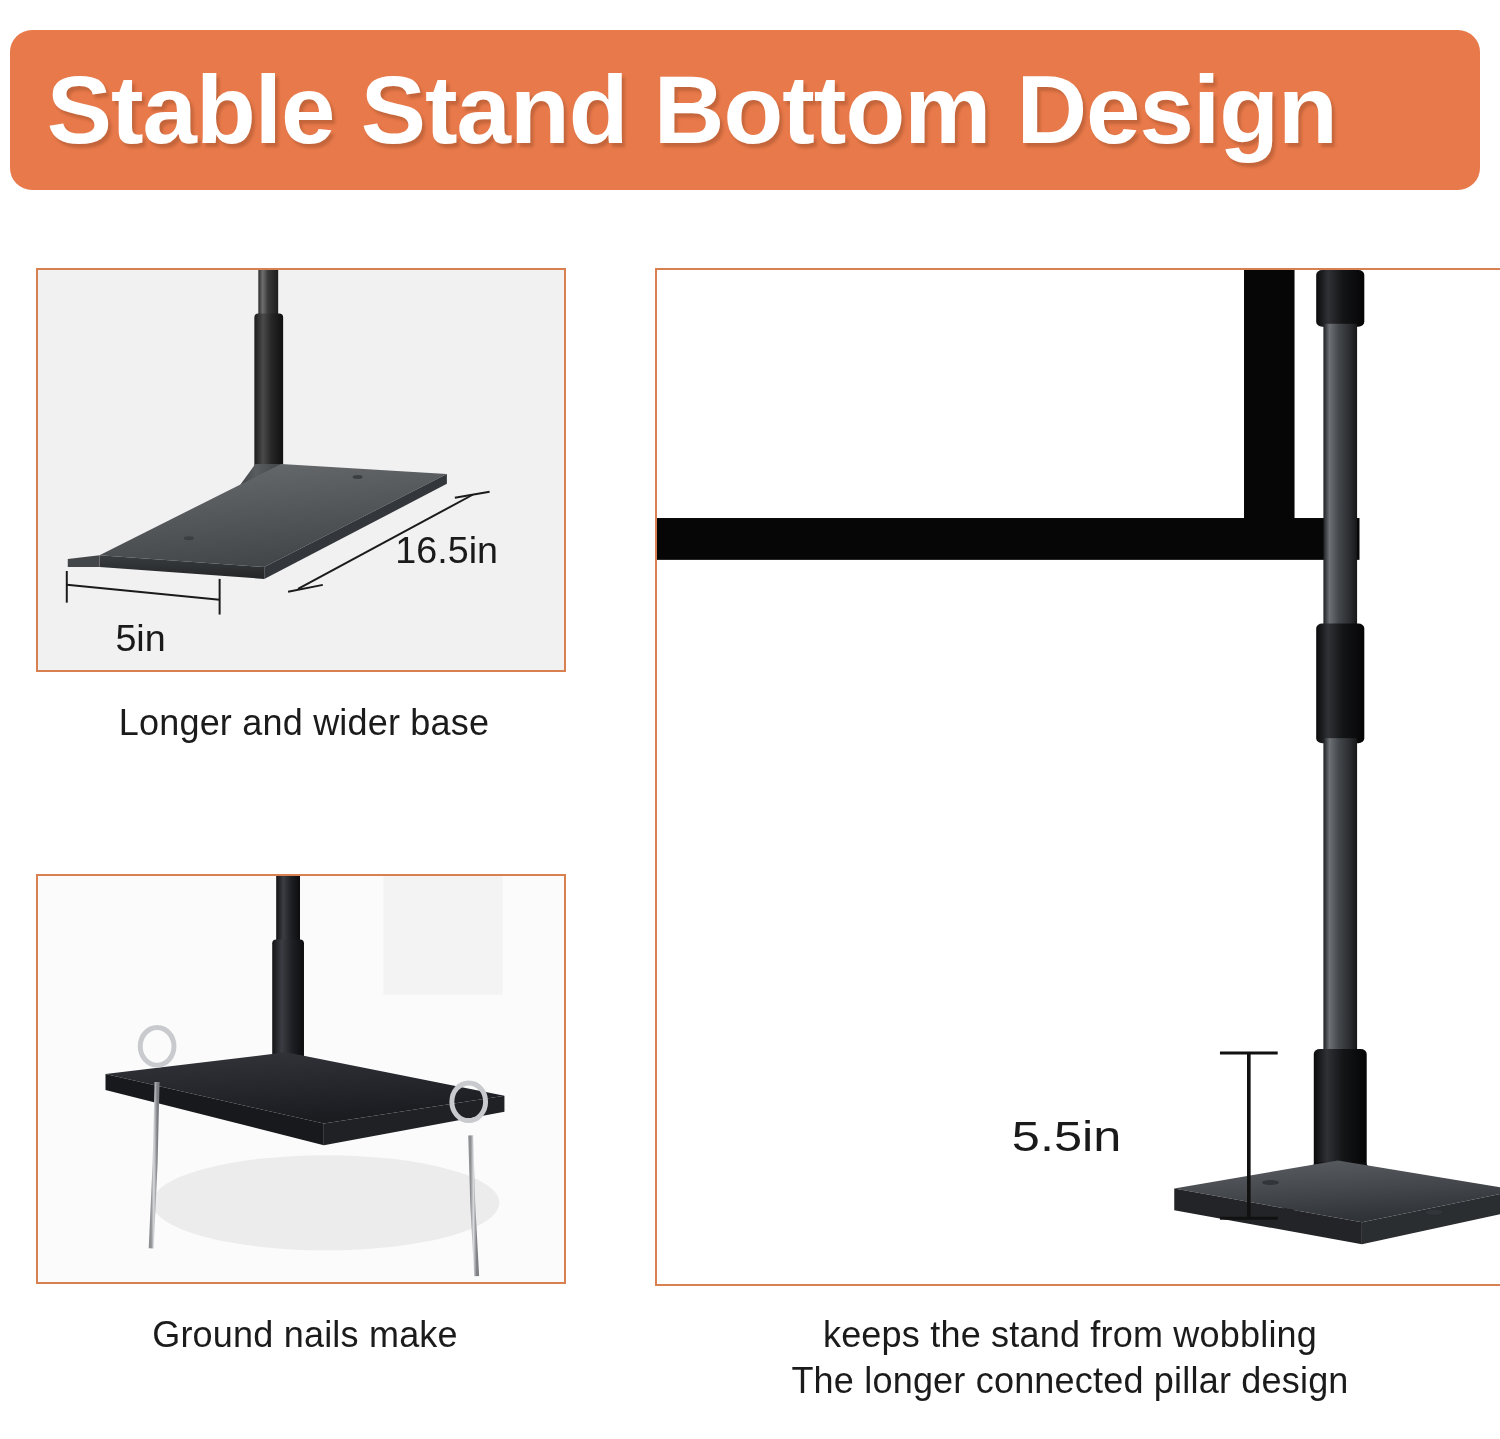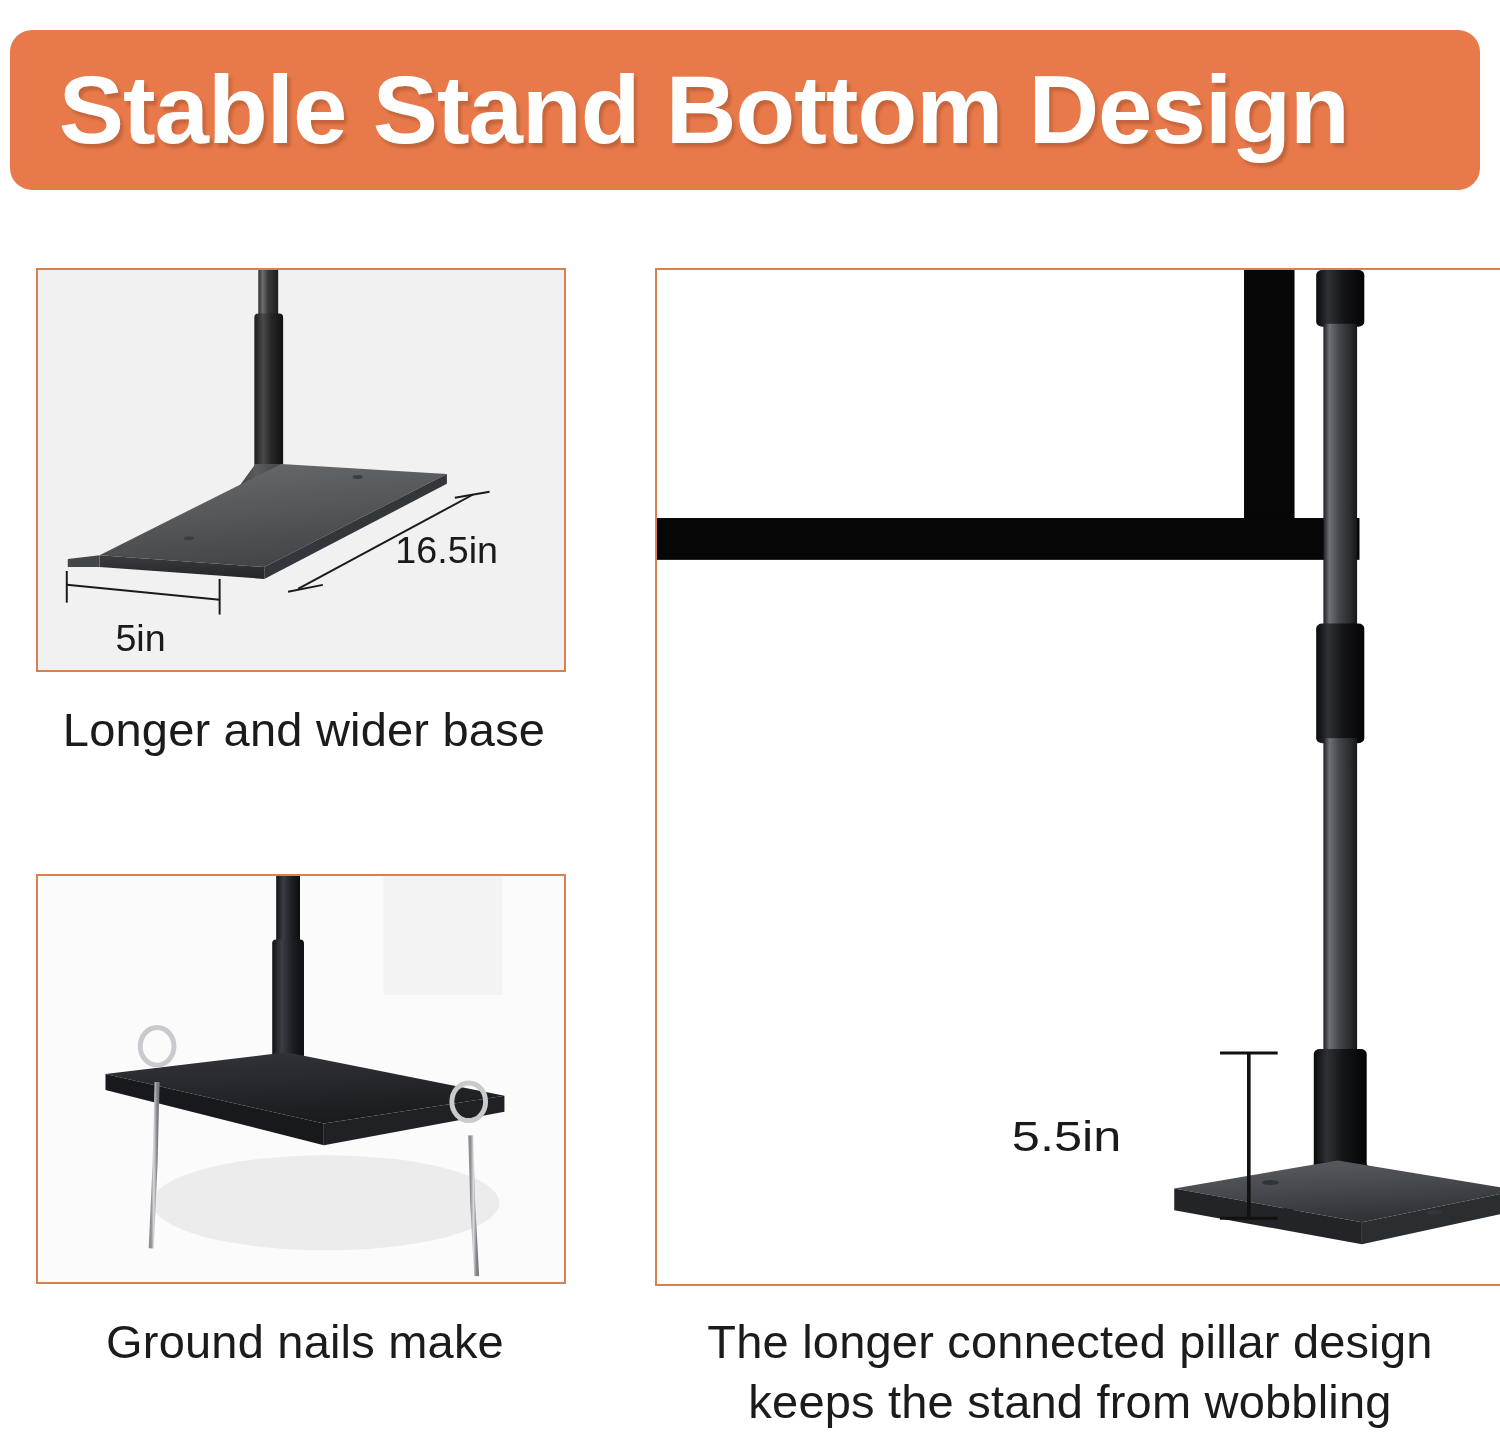--- a/index.html
+++ b/index.html
@@ -21,21 +21,20 @@
     left: 10px;
     top: 30px;
     width: 1470px;
     height: 160px;
     background: #e8794a;
     border-radius: 22px;
     box-sizing: border-box;
     display: flex;
     align-items: center;
     justify-content: flex-start;
-    padding-left: 12px;
   }
   .header-title {
     color: #ffffff;
     font-family: "Liberation Sans Narrow", "Liberation Sans", sans-serif;
     font-size: 96px;
     font-weight: bold;
     letter-spacing: -1px;
     padding-left: 36px;
     white-space: nowrap;
     text-shadow: 3px 4px 3px rgba(120,60,30,0.33);
@@ -75,21 +74,21 @@
     height: 1018px;
     background: #ffffff;
   }
 
   
   .caption {
     position: absolute;
     text-align: center;
     color: #1b1b1b;
     font-family: "Liberation Sans Narrow", "Liberation Sans", sans-serif;
-    font-size: 47px;
+    font-size: 36px;
     line-height: 1.28;
     font-weight: normal;
     letter-spacing: 0.2px;
   }
   #caption-base {
     left: 36px;
     top: 700px;
     width: 536px;
   }
   #caption-nails {
@@ -292,15 +291,15 @@
     <g>
       <line x1="468" y1="786" x2="516" y2="786" stroke="#111111" stroke-width="3"></line>
       <line x1="468" y1="952" x2="516" y2="952" stroke="#111111" stroke-width="3"></line>
       <line x1="492" y1="786" x2="492" y2="952" stroke="#111111" stroke-width="3"></line>
       <text class="dim-text" x="295" y="884" font-size="42">5.5in</text>
     </g>
   </svg>
 </div>
 
 <div class="caption" id="caption-pillar">
+  <div>keeps the stand from wobbling</div>
   <div>The longer connected pillar design</div>
-  <div>keeps the stand from wobbling</div>
 </div>
 
 </body></html>

